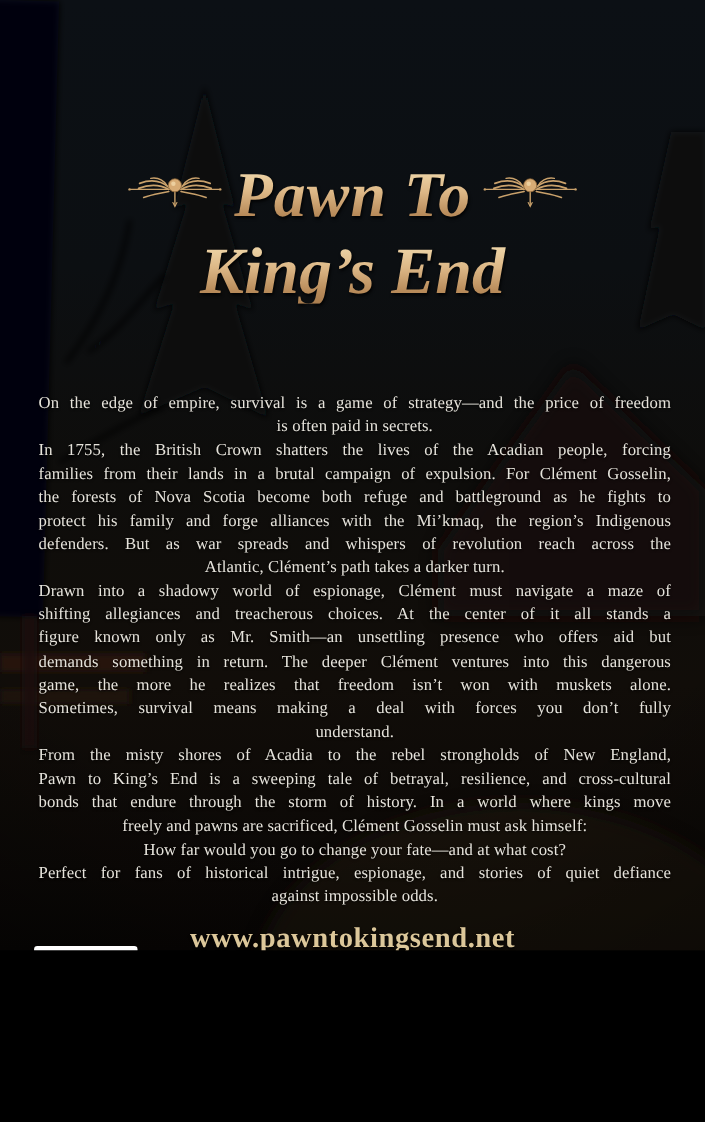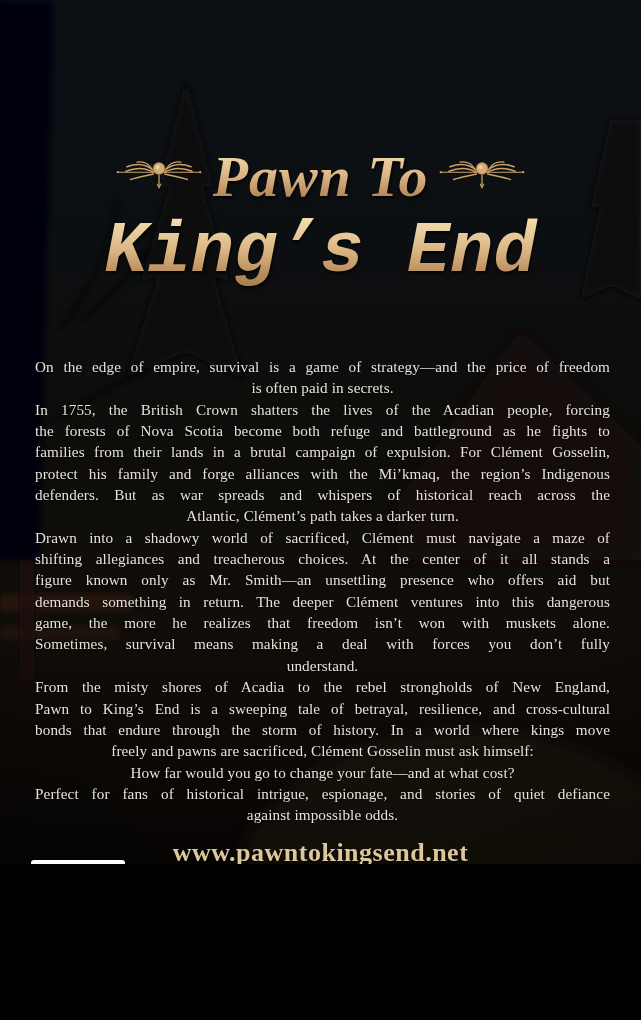--- a/index.html
+++ b/index.html
@@ -13,21 +13,21 @@
     background:radial-gradient(ellipse 120% 90% at 50% 35%, rgba(0,0,0,0) 55%, rgba(0,0,0,0.45) 100%);}
   
   .title-row{position:absolute;top:148px;left:0;right:0;display:flex;align-items:center;justify-content:center;gap:10px;}
   .gold-text{
     background:linear-gradient(180deg,#f2dcb0 5%,#ddb887 45%,#b98c5b 80%,#a87c4e 100%);
     -webkit-background-clip:text;background-clip:text;color:transparent;
     filter:drop-shadow(1px 2px 1.5px rgba(0,0,0,0.85));
   }
   .title-1{font-size:58px;font-style:italic;font-weight:bold;letter-spacing:1px;line-height:1;}
   .title-2{position:absolute;top:216px;left:0;right:0;text-align:center;
-    font-size:72px;font-style:italic;font-weight:bold;letter-spacing:0px;line-height:1;font-family:Liberation Mono, monospace;}
+    font-size:60px;font-style:italic;font-weight:bold;letter-spacing:0px;line-height:1;}
   .flourish{width:88px;height:34px;flex:0 0 auto;margin-top:-6px;}
   
   .synopsis{position:absolute;left:35px;right:31px;top:356px;color:#e6e3db;
     font-size:15.2px;line-height:21.35px;letter-spacing:0.1px;
     text-shadow:0 1px 2px rgba(0,0,0,0.9);}
   .bl{min-height:21.35px;}
   .bl.j{text-align:justify;text-align-last:justify;}
   .bl.c{text-align:center;text-align-last:center;}
   
   .website{position:absolute;top:838px;left:0;right:0;text-align:center;
@@ -127,28 +127,28 @@
   </div>
   <div class="title-2 gold-text">King’s End</div>
 
   <div class="synopsis">
     <div>
       <div class="bl j">On the edge of empire, survival is a game of strategy—and the price of freedom</div>
       <div class="bl c">is often paid in secrets.</div>
     </div>
     <div>
       <div class="bl j">In 1755, the British Crown shatters the lives of the Acadian people, forcing</div>
+      <div class="bl j">families from their lands in a brutal campaign of expulsion. For Clément Gosselin,</div>
       <div class="bl j">the forests of Nova Scotia become both refuge and battleground as he fights to</div>
-      <div class="bl j">families from their lands in a brutal campaign of expulsion. For Clément Gosselin,</div>
       <div class="bl j">protect his family and forge alliances with the Mi’kmaq, the region’s Indigenous</div>
-      <div class="bl j">defenders. But as war spreads and whispers of historical reach across the</div>
+      <div class="bl j">defenders. But as war spreads and whispers of revolution reach across the</div>
       <div class="bl c">Atlantic, Clément’s path takes a darker turn.</div>
     </div>
     <div>
-      <div class="bl j">Drawn into a shadowy world of sacrificed, Clément must navigate a maze of</div>
+      <div class="bl j">Drawn into a shadowy world of espionage, Clément must navigate a maze of</div>
       <div class="bl j">shifting allegiances and treacherous choices. At the center of it all stands a</div>
       <div class="bl j">figure known only as Mr. Smith—an unsettling presence who offers aid but</div>
       <div class="bl j">demands something in return. The deeper Clément ventures into this dangerous</div>
       <div class="bl j">game, the more he realizes that freedom isn’t won with muskets alone.</div>
       <div class="bl j">Sometimes, survival means making a deal with forces you don’t fully</div>
       <div class="bl c">understand.</div>
     </div>
     <div>
       <div class="bl j">From the misty shores of Acadia to the rebel strongholds of New England,</div>
       <div class="bl j">Pawn to King’s End is a sweeping tale of betrayal, resilience, and cross-cultural</div>

